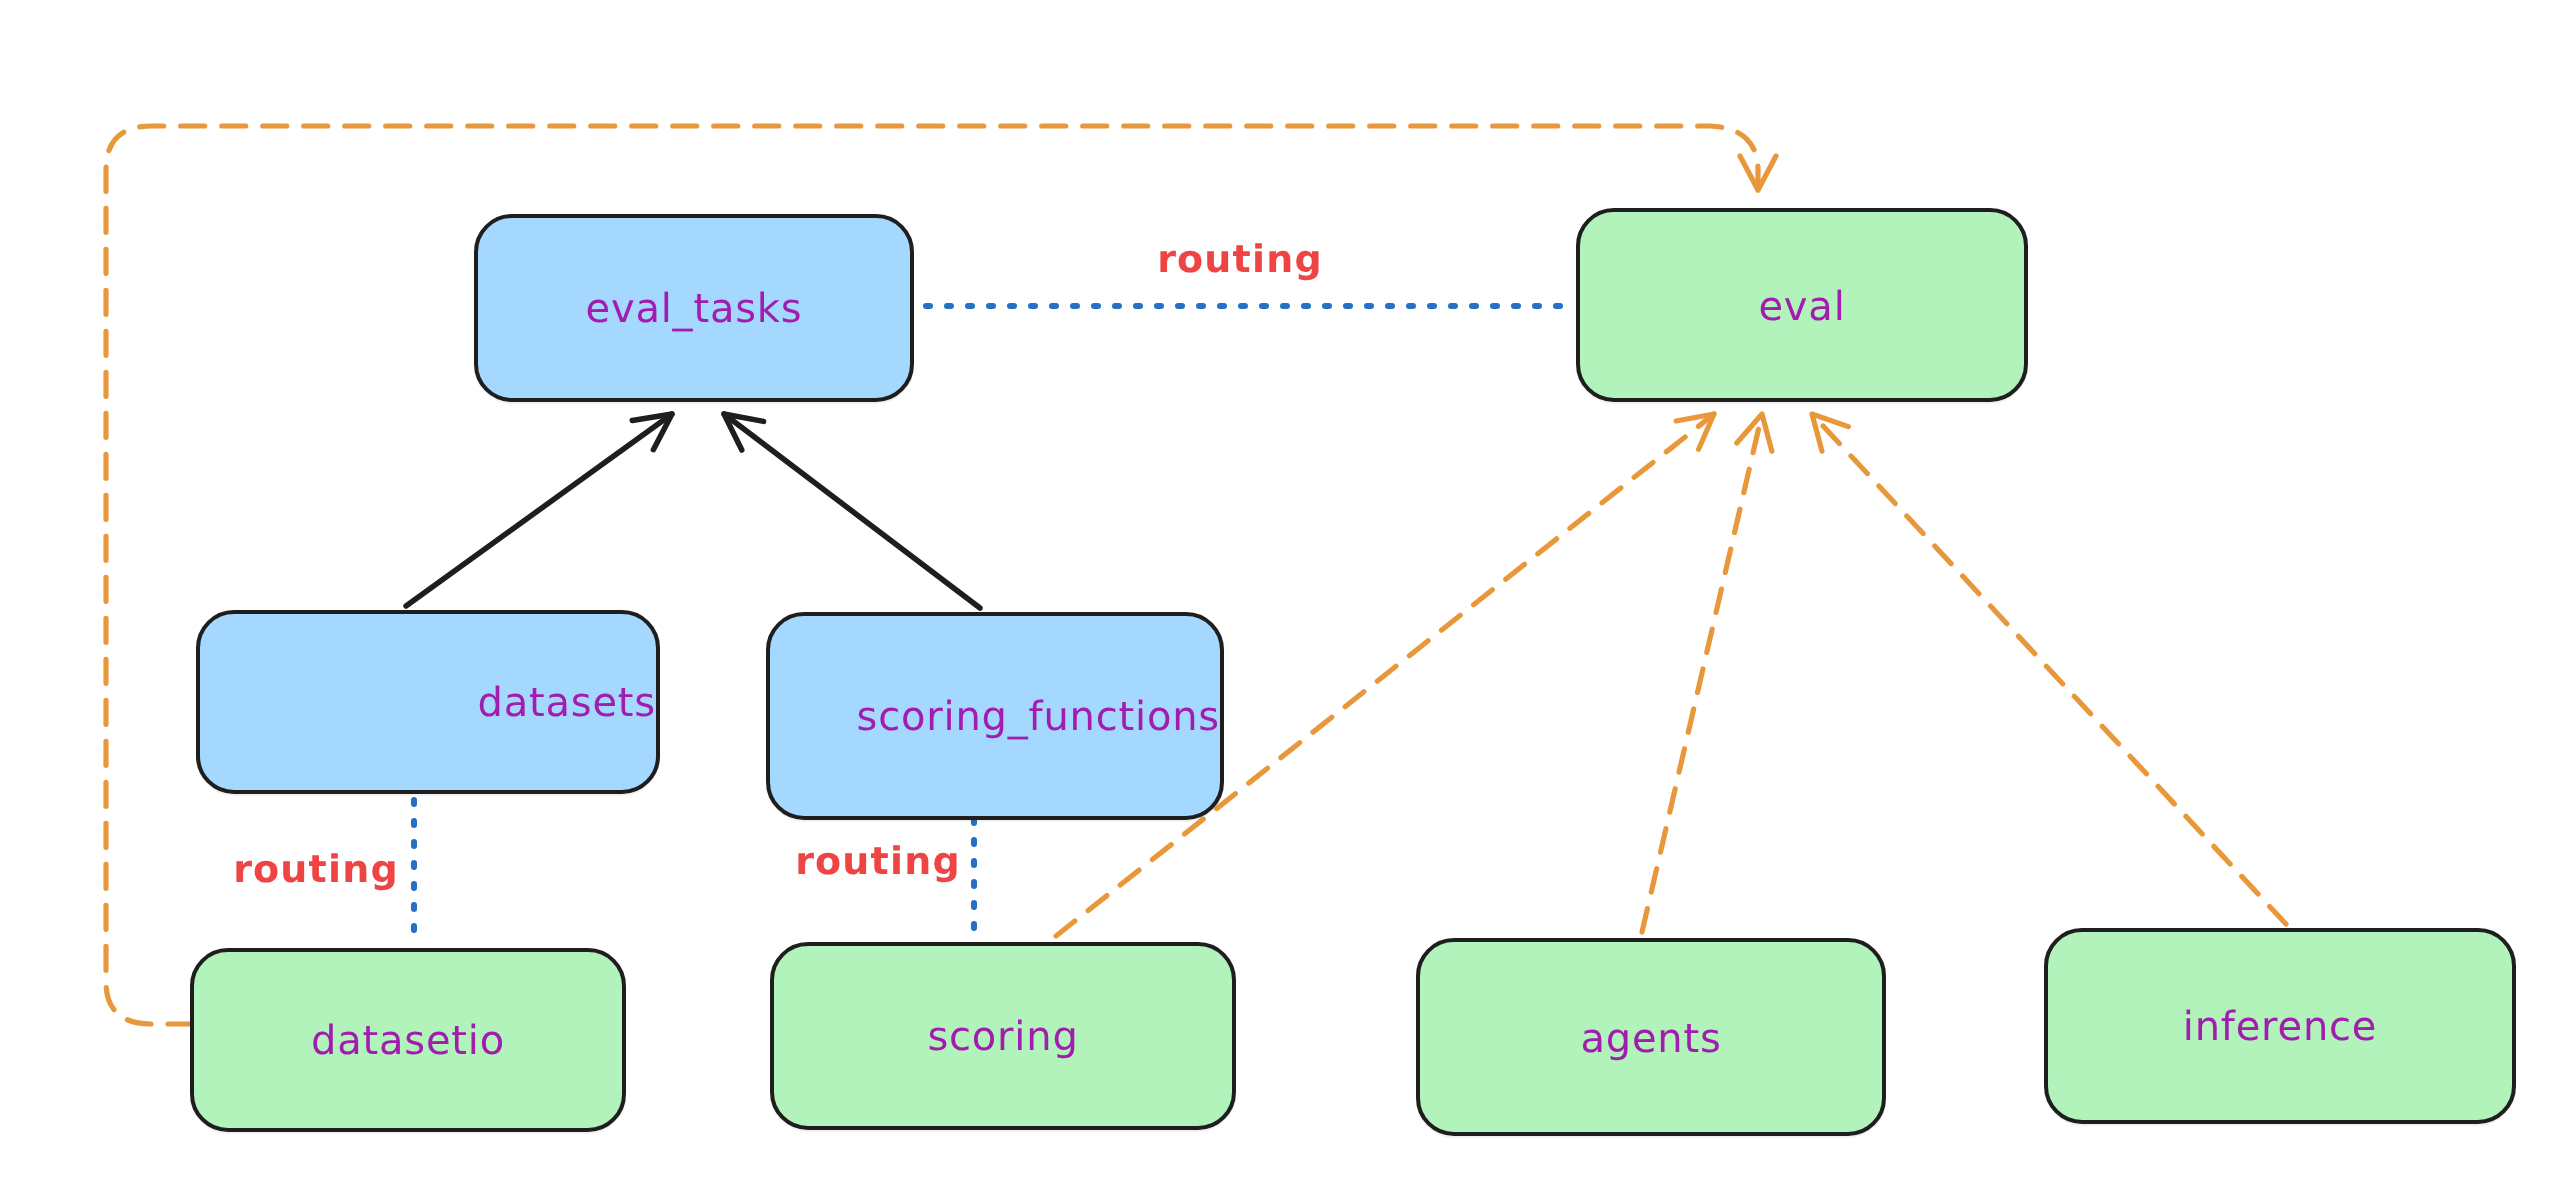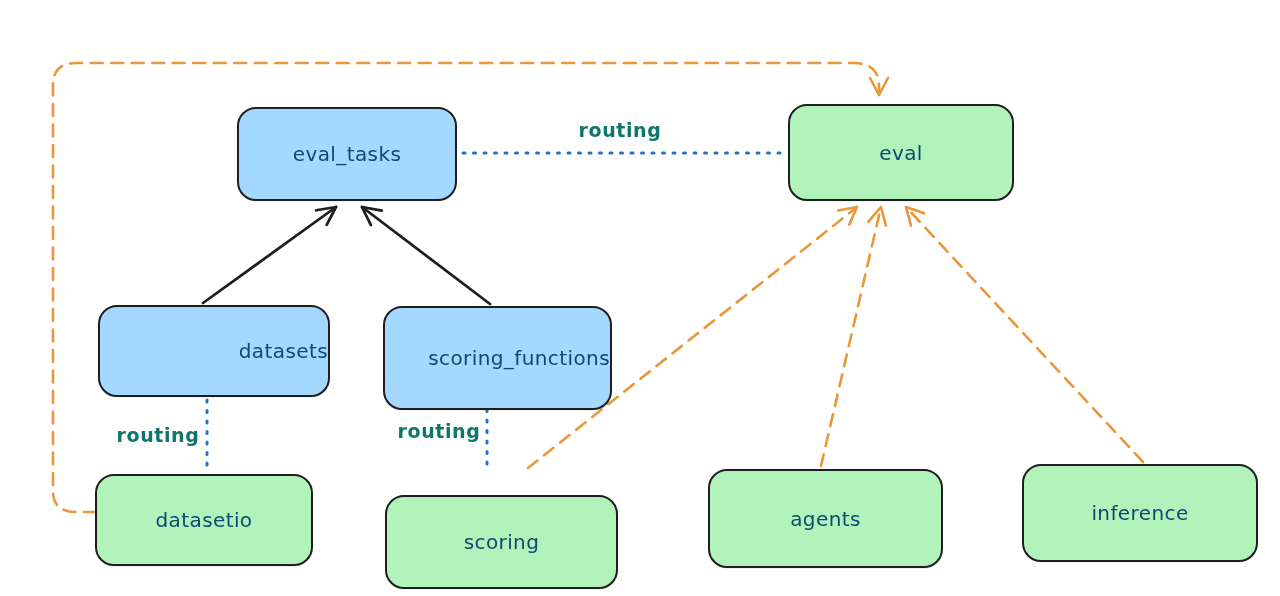--- a/index.html
+++ b/index.html
@@ -23,32 +23,32 @@
   .node {
     position: absolute;
     box-sizing: border-box;
     border: 2.5px solid #1e1e1e;
     border-radius: 19px;
     display: flex;
     align-items: center;
     justify-content: center;
     font-size: 20px;
     letter-spacing: 0.4px;
-    color: #0c4a6e;
+    color: #a21caf;
     box-shadow: 0 1px 0 rgba(0,0,0,0.06);
   }
   .node.blue  { background: #a5d8ff; }
   .node.green { background: #b2f2bb; }
 
   .edge-label {
     position: absolute;
     font-size: 19px;
     font-weight: 700;
     letter-spacing: 0.6px;
-    color: #0f766e;
+    color: #ef4444;
     text-align: center;
   }
 
   .blue-dotted {
     stroke: #2571c4;
     stroke-width: 3;
     stroke-dasharray: 2 8.5;
     stroke-linecap: round;
     fill: none;
   }
@@ -110,21 +110,21 @@
   </div>
 
   <div class="node blue" style="left:383px; top:306px; width:229px; height:104px;justify-content:flex-end;">
     <span>scoring_functions</span>
   </div>
 
   <div class="node green" style="left:95px; top:474px; width:218px; height:92px;">
     <span>datasetio</span>
   </div>
 
-  <div class="node green" style="left:385px; top:471px; width:233px; height:94px;margin-top:24px;">
+  <div class="node green" style="left:385px; top:471px; width:233px; height:94px;">
     <span>scoring</span>
   </div>
 
   <div class="node green" style="left:708px; top:469px; width:235px; height:99px;">
     <span>agents</span>
   </div>
 
   <div class="node green" style="left:1022px; top:464px; width:236px; height:98px;">
     <span>inference</span>
   </div>

